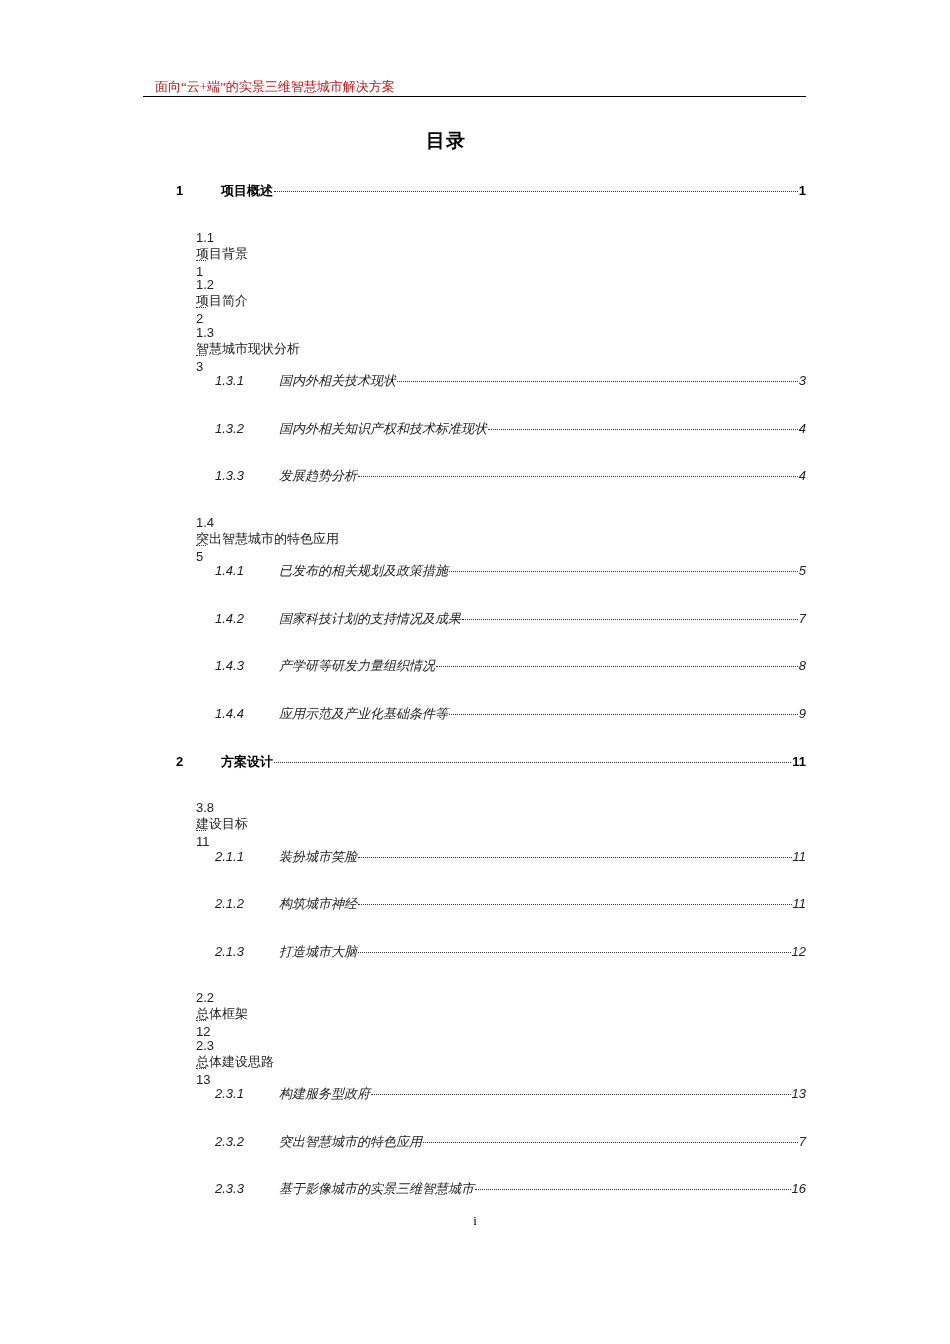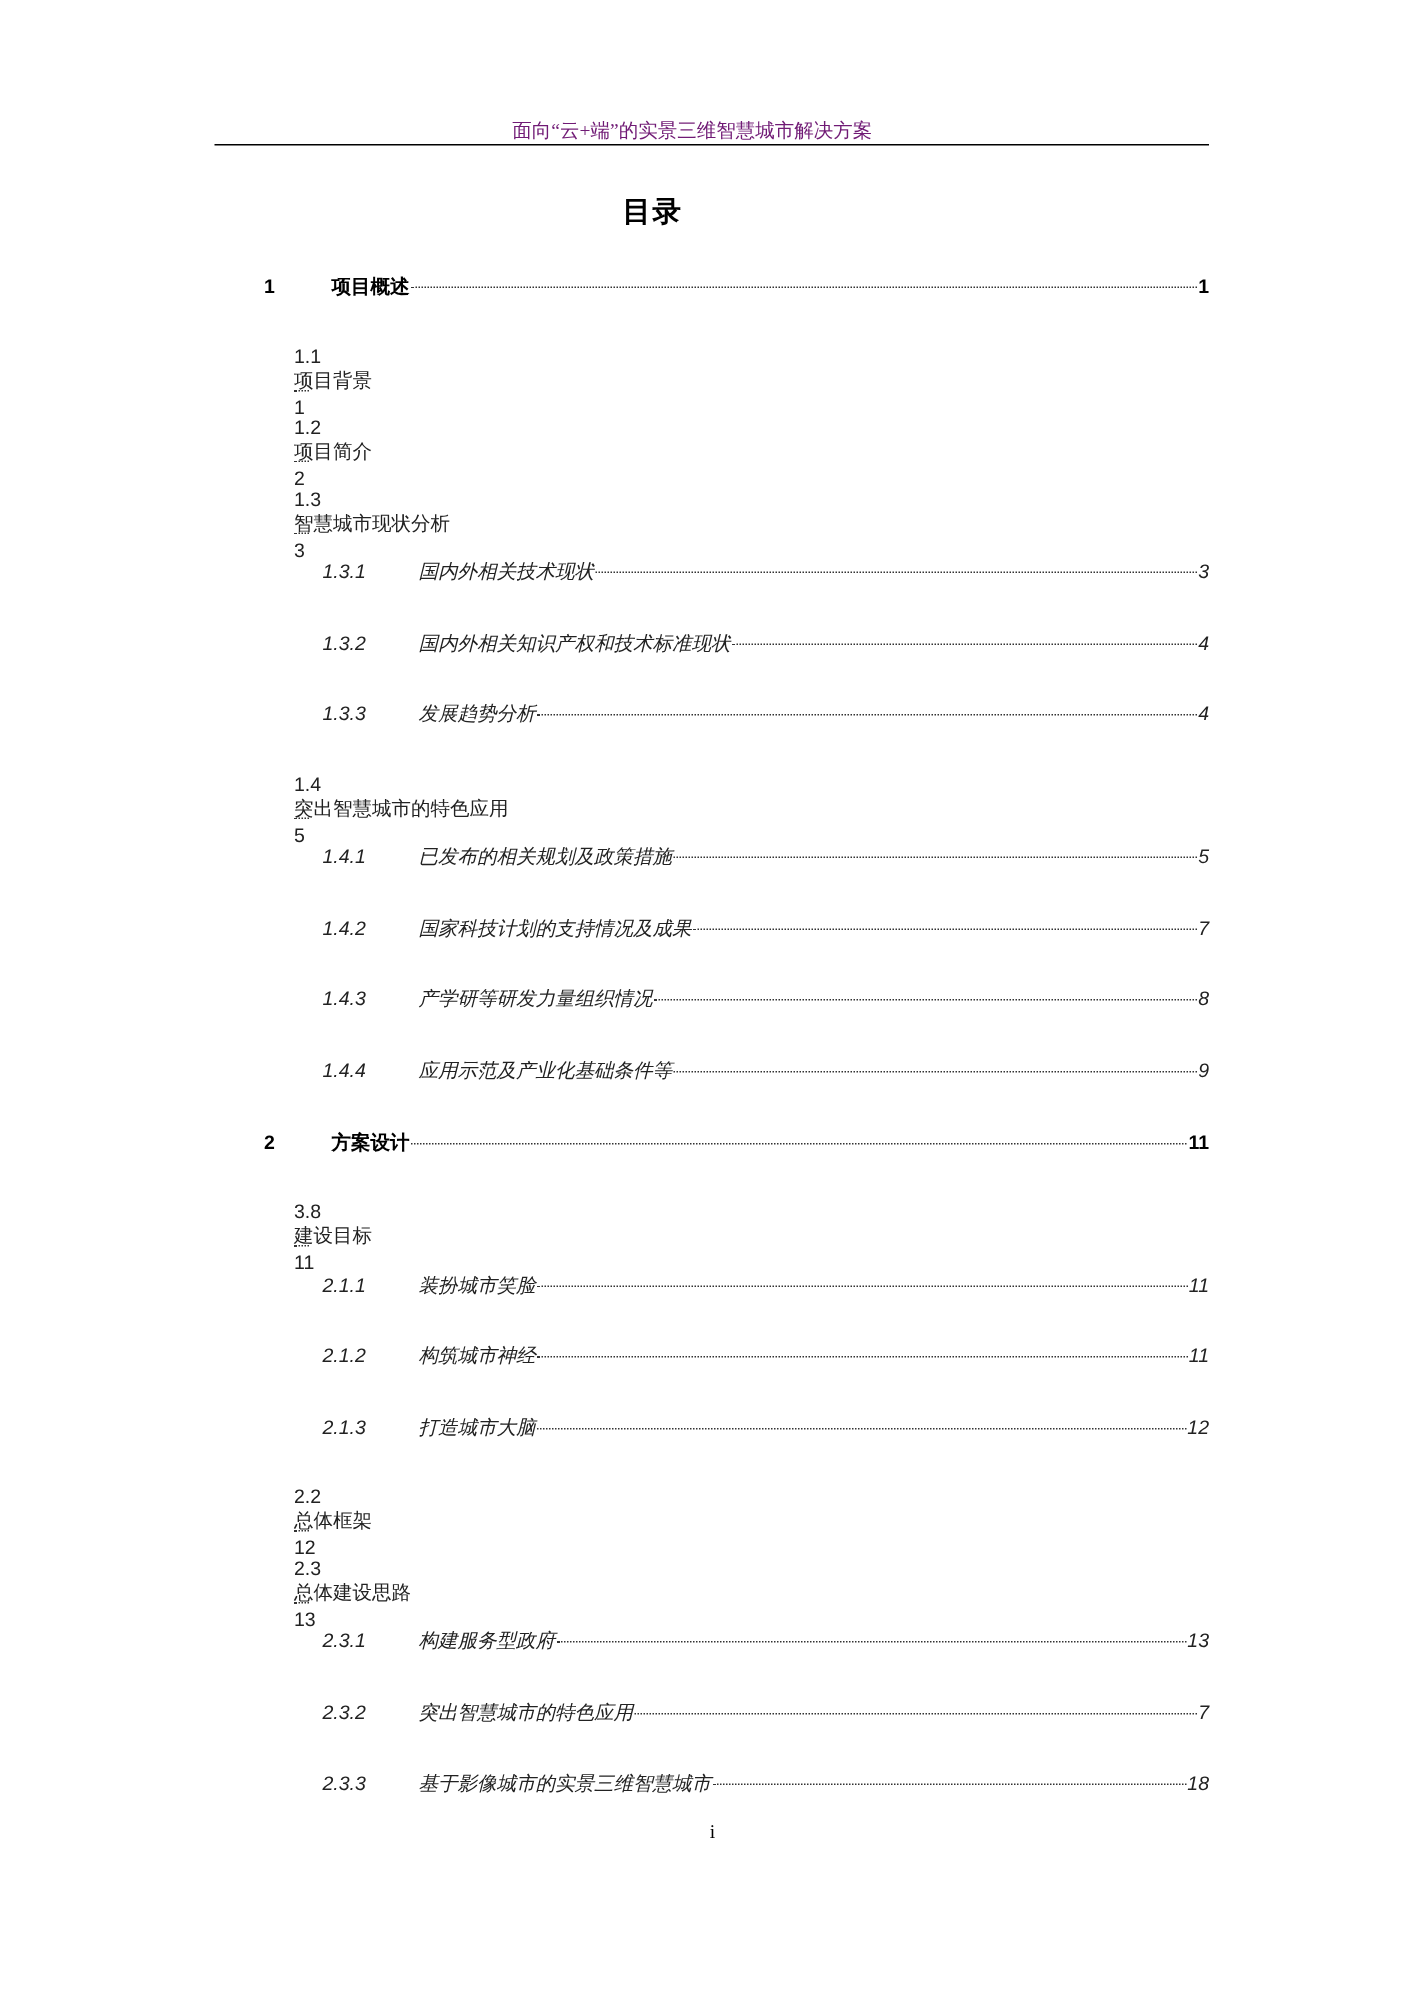--- a/index.html
+++ b/index.html
@@ -1,19 +1,19 @@
 <!DOCTYPE html>
 <html><head>
 <meta charset="utf-8">
 <style>
   html, body { margin: 0; padding: 0; background: #ffffff; }
   body { width: 950px; height: 1344px; position: relative; overflow: hidden; font-family: "Liberation Serif", "DejaVu Serif", serif; color: #000; }
-  .header-text { position: absolute; top: 78px; left: 130px; width: 663px; text-align: center; font-size: 13px; color: #701a75; }
+  .header-text { position: absolute; top: 78px; left: 155px; width: 663px; text-align: left; font-size: 13px; color: #b91c1c; }
   .header-rule { position: absolute; top: 96px; left: 143px; width: 663px; height: 0; border-top: 1.6px solid #000; }
-  .toc-title { position: absolute; top: 128px; left: 0; width: 870px; text-align: center; font-size: 19px; font-weight: bold; letter-spacing: 1px; }
+  .toc-title { position: absolute; top: 128px; left: 0; width: 870px; text-align: center; font-size: 19px; font-weight: bold; letter-spacing: 1px; padding-left: 11px; }
   .toc { position: absolute; top: 0; left: 0; width: 950px; }
   .entry { position: absolute; right: 144px; display: flex; align-items: baseline; font-family: "Liberation Sans", "DejaVu Sans", sans-serif; font-size: 13px; color: #222; white-space: nowrap; }
   .entry .num { display: inline-block; }
   .entry .title { display: inline-block; }
   .entry .leader { flex: 1; border-bottom: 1px dotted #333; margin: 0 1px; transform: translateY(-3px); min-width: 10px; }
   .entry .page { display: inline-block; }
   .lvl1 { left: 176px; font-weight: bold; color: #000; }
   .lvl1 .num { width: 45px; }
   .lvl2 { left: 195px; flex-direction: column; }
   .lvl2 .num { width: 45px; }
@@ -154,17 +154,17 @@
   <div class="entry lvl3" style="top:1133px">
     <span class="num">2.3.2</span>
     <span class="title">突出智慧城市的特色应用</span>
     <span class="leader"></span>
     <span class="page">7</span>
   </div>
   <div class="entry lvl3" style="top:1180px">
     <span class="num">2.3.3</span>
     <span class="title">基于影像城市的实景三维智慧城市</span>
     <span class="leader"></span>
-    <span class="page">18</span>
+    <span class="page">16</span>
   </div>
 </div>
 
 <div class="footer-page">i</div>
 
 </body></html>

